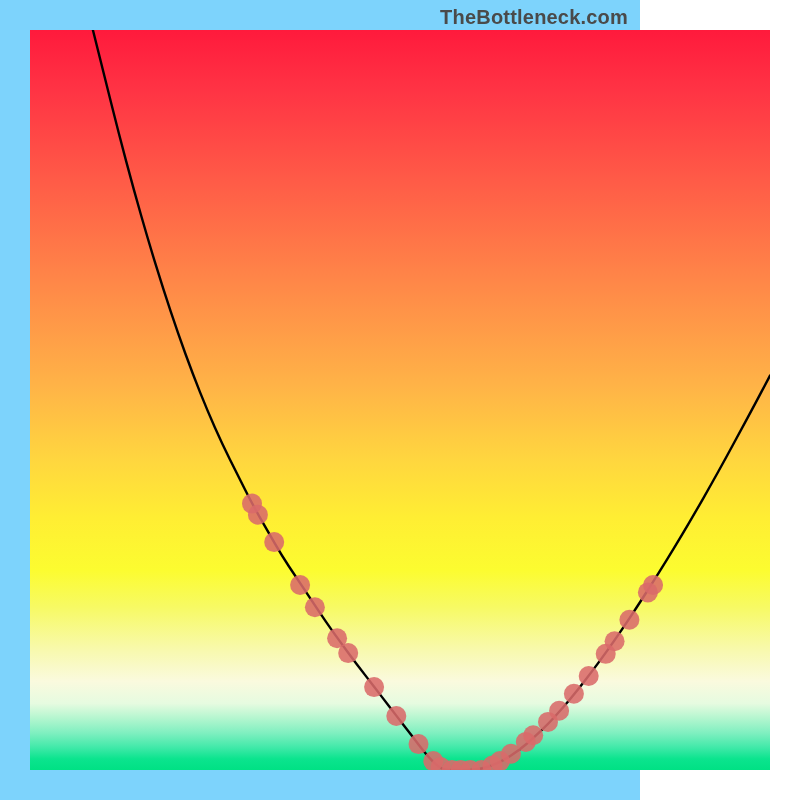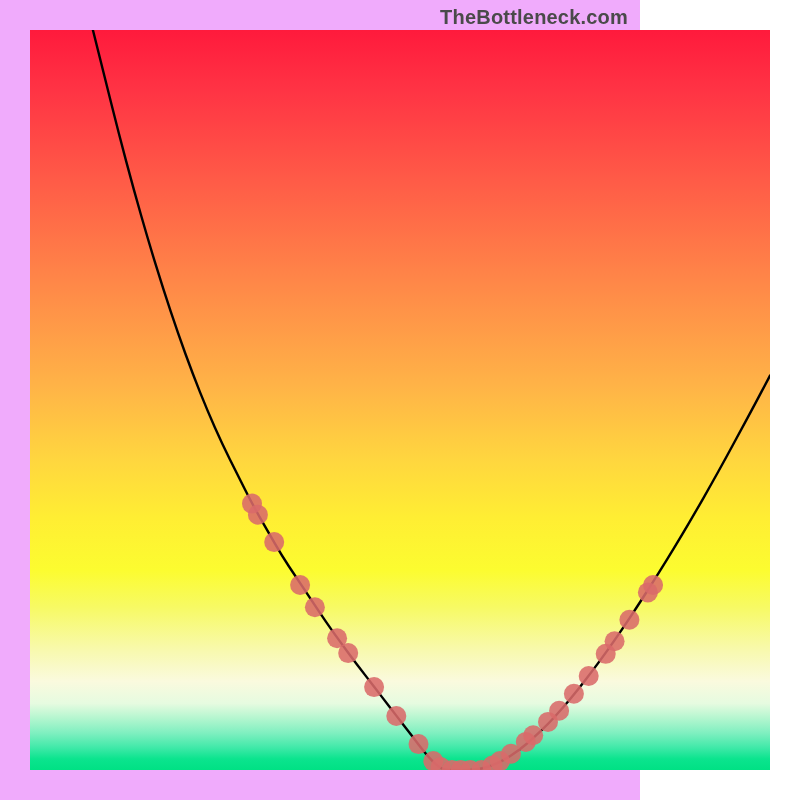--- a/index.html
+++ b/index.html
@@ -6,21 +6,21 @@
     margin: 0;
     padding: 0;
     width: 800px;
     height: 800px;
     overflow: hidden;
     font-family: Arial, Helvetica, sans-serif;
   }
   .frame {
     width: 640px;
     height: 800px;
-    background: #f0abfc;
+    background: #7dd3fc;
     position: relative;
   }
   .watermark {
     position: absolute;
     top: 6px;
     right: 12px;
     font-size: 20px;
     font-weight: bold;
     color: #4a4a4a;
     letter-spacing: 0.2px;

